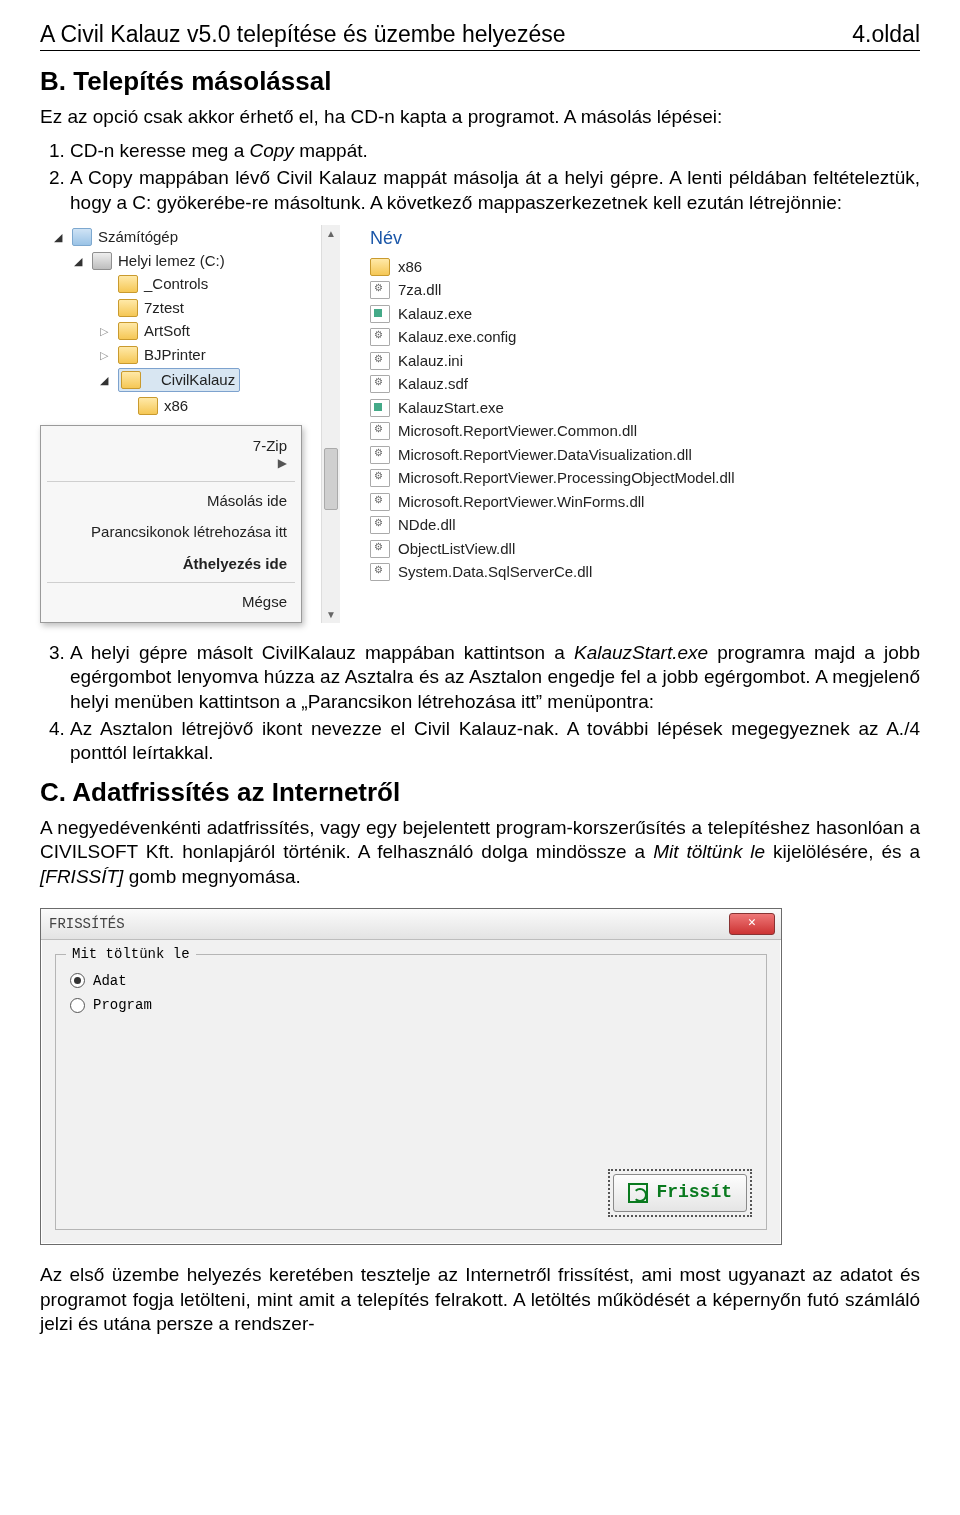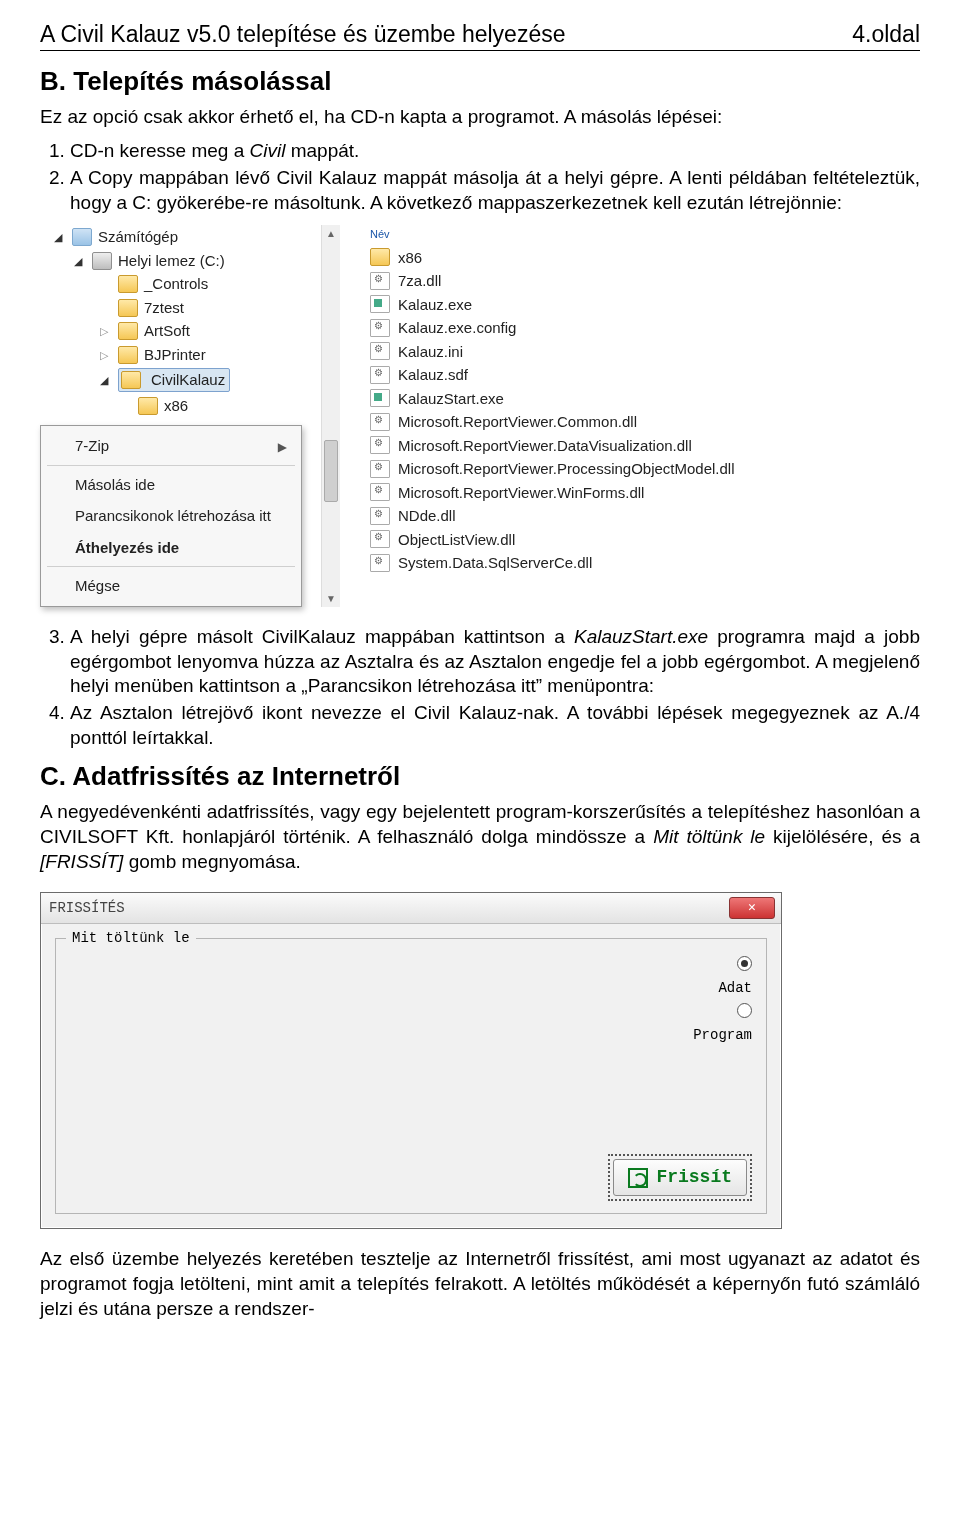--- a/index.html
+++ b/index.html
@@ -77,21 +77,21 @@
   .file-icon.gear::after { content:"⚙"; position:absolute; font-size:10px; left:3px; top:-1px; color:#666;}
   .file-icon.ico::after { content:""; position:absolute; left:3px; top:3px; width:8px;height:8px; background:#e07a2a; border-radius:50%;}
   .file-icon.exe::after { content:""; position:absolute; left:3px; top:3px; width:8px;height:8px; background:#4a8; }
   .selected-folder {
     background: #d8e6f2;
     border: 1px solid #7da2ce;
     border-radius: 2px;
     padding: 1px 4px 1px 2px;
     display: inline-flex;
     align-items: center;
-    gap: 10px;
+    gap: 20px;
   }
   .scroll-track {
     position: absolute;
     right: 0; top:0; bottom:0;
     width: 18px;
     background: #f0f0f0;
     border-left:1px solid #ddd;
     display:flex; flex-direction:column; justify-content:space-between; align-items:center;
   }
   .scroll-btn { font-size:10px; color:#666; padding:2px 0; }
@@ -101,34 +101,34 @@
     width: 260px;
     background: #f7f7f7;
     border: 1px solid #9a9a9a;
     box-shadow: 2px 3px 6px rgba(0,0,0,0.25);
     margin-top: 8px;
     padding: 4px 0;
     font-size: 15px;
   }
   .menu-item {
     padding: 6px 14px 6px 34px;
-    display:flex; justify-content:space-between; align-items:flex-end;
+    display:flex; justify-content:space-between; align-items:flex-end;flex-direction:column;
   }
   .menu-item.bold { font-weight: bold; }
   .menu-sep { height:1px; background:#cfcfcf; margin:3px 6px; }
   .submenu-arrow { color:#555; font-size:12px; }
 
   .list-pane {
     flex: 1;
     background: #fff;
     padding-left: 30px;
   }
   .list-header {
     color: #1a56a8;
-    font-size: 11px;
+    font-size: 18px;
     padding: 2px 0 4px 0;
   }
   .list-row {
     display: flex;
     align-items: center;
     gap: 8px;
     padding: 2px 0;
   }
 
   
@@ -169,23 +169,22 @@
     min-height: 200px;
   }
   .groupbox-label {
     position: absolute;
     top: -10px; left: 10px;
     background: #f1f1f1;
     padding: 0 6px;
     font-size: 14px;
   }
   .radio-row {
-    display:flex; align-items:flex-end; gap:8px;
+    display:flex; align-items:center; gap:8px;
     padding: 3px 0;
-    flex-direction: column;
   }
   .radio {
     width:13px; height:13px; border:1px solid #555; border-radius:50%;
     display:inline-flex; align-items:center; justify-content:center;
     background:#fff;
   }
   .radio .dot { width:7px; height:7px; background:#333; border-radius:50%; }
   .frissit-btn {
     position:absolute;
     right: 14px; bottom: 12px;
@@ -224,21 +223,21 @@
 
 <div class="header-row">
   <span>A Civil Kalauz v5.0 telepítése és üzembe helyezése</span>
   <span>4.oldal</span>
 </div>
 
 <h2 class="section">B. Telepítés másolással</h2>
 <p class="body-text">Ez az opció csak akkor érhető el, ha CD-n kapta a programot. A másolás lépései:</p>
 <ol class="steps">
   <li>
-    <span>CD-n keresse meg a </span><span class="italic">Civil</span><span> mappát.</span>
+    <span>CD-n keresse meg a </span><span class="italic">Copy</span><span> mappát.</span>
   </li>
   <li>A Copy mappában lévő Civil Kalauz mappát másolja át a helyi gépre. A lenti példában feltételeztük, hogy a C: gyökerébe-re másoltunk. A következő mappaszerkezetnek kell ezután létrejönnie:</li>
 </ol>
 
 <div class="explorer-wrap">
   <div class="tree-pane">
     <div class="tree-item lvl1">
       <span class="tree-arrow open">◢</span>
       <span class="computer-icon"></span>
       <span>Számítógép</span>

